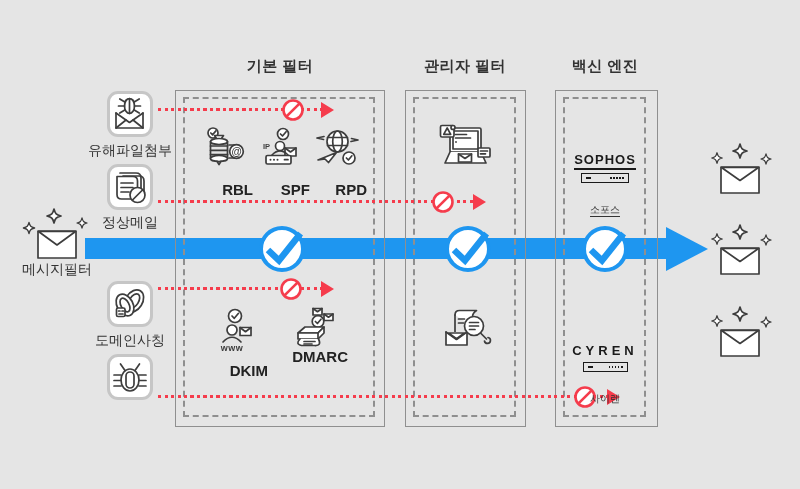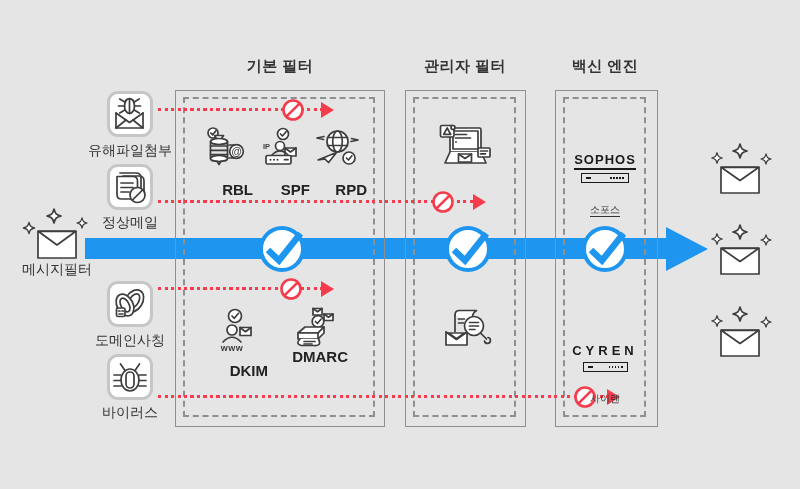--- a/index.html
+++ b/index.html
@@ -175,21 +175,20 @@
   <div class="threat-label" style="top:332px">도메인사칭</div>
 
   <div class="threat-box" style="top:354px">
     <svg width="40" height="40" viewBox="0 0 40 40">
       <path d="M15 13.5 l-4.5 -6.5 M25 13.5 l4.5 -6.5" class="ink"></path>
       <ellipse cx="20" cy="23" rx="9" ry="11" class="inkfill"></ellipse>
       <path d="M16 19 v8 a4 4 0 0 0 8 0 v-8 a4 4 0 0 0 -8 0" class="ink"></path>
       <path d="M11 18 h-7 M11 23.5 h-7 M11 29 h-7 M29 18 h7 M29 23.5 h7 M29 29 h7" class="ink"></path>
     </svg>
   </div>
-  <div class="threat-label" style="top:404px">바이러스</div>
 
   <svg class="icon-abs" style="left:200px;top:126px" width="46" height="50" viewBox="0 0 46 50">
     <path d="M29 19 h8 M29 32 h8" class="ink"></path>
     <circle cx="13" cy="7" r="5" class="inkfill"></circle>
     <path d="M10.8 7 l1.8 1.8 l3.3 -3.9" class="ink"></path>
     <path d="M16.5 12.5 l-2 -3 h9 l-2 3" class="inkfill"></path>
     <ellipse cx="19" cy="15.5" rx="8.5" ry="3" class="inkfill"></ellipse>
     <path d="M10.5 15.5 v17 M27.5 15.5 v17" class="ink"></path>
     <path d="M10.5 20 h17 M10.5 24.3 h17 M10.5 28.6 h17" class="ink"></path>
     <ellipse cx="19" cy="32.5" rx="8.5" ry="3" class="inkfill"></ellipse>

